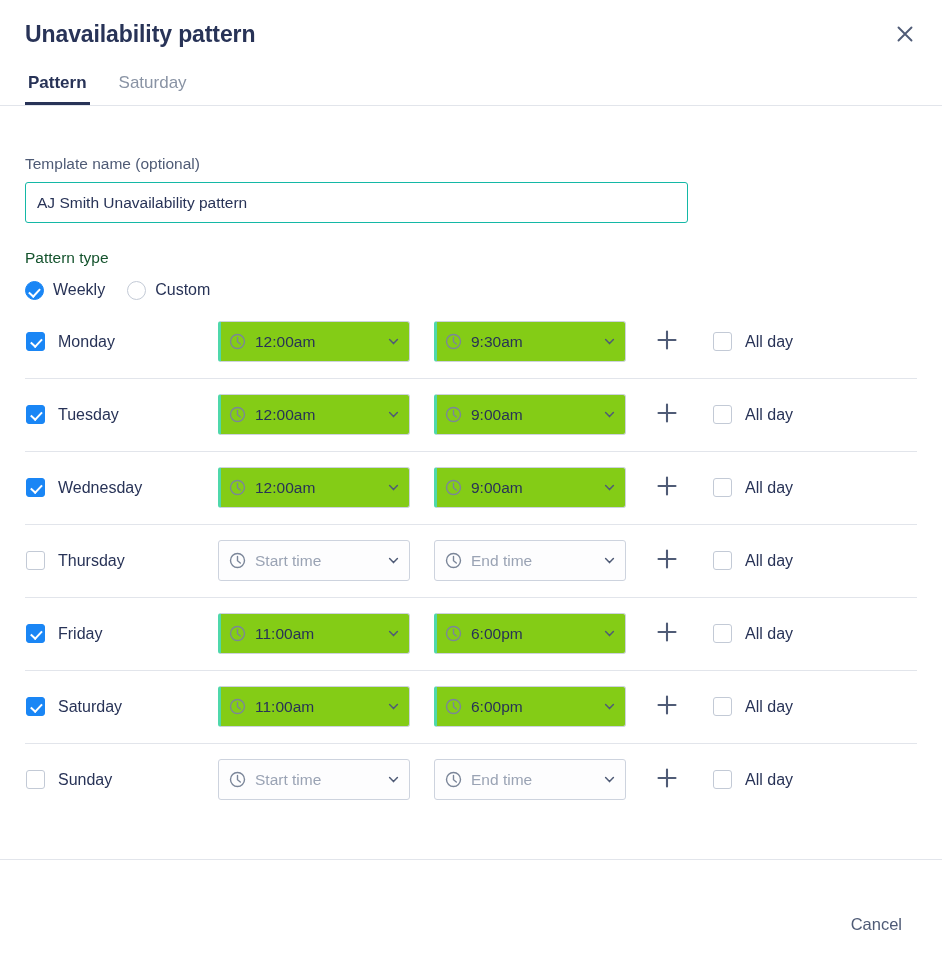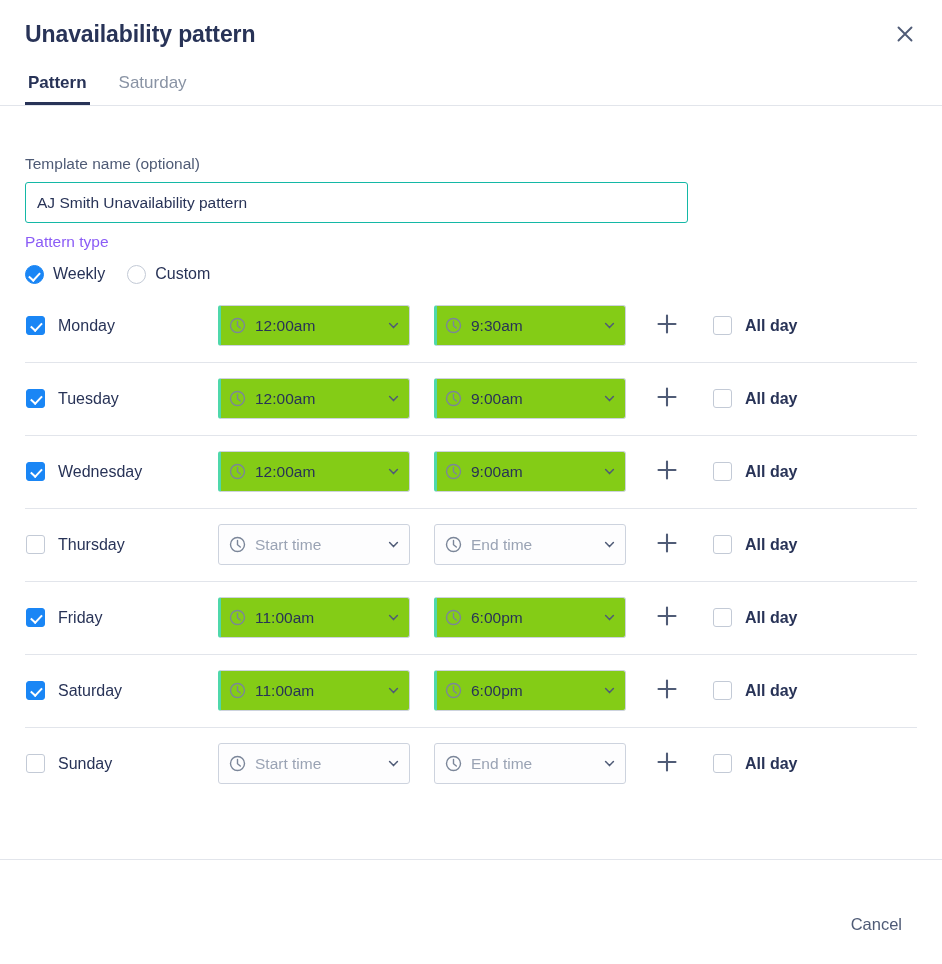--- a/index.html
+++ b/index.html
@@ -107,22 +107,22 @@
     padding: 0 11px;
     font-size: 15.5px;
     color: #283357;
     font-family: inherit;
     background: #ffffff;
     outline: none;
   }
 
   .section-label {
     font-size: 15.5px;
-    color: #8b5cf6;
-    margin-top: 9px;
+    color: #14532d;
+    margin-top: 25px;
     margin-bottom: 10px;
     line-height: 20px;
   }
 
   
   .radio-row {
     display: flex;
     align-items: center;
     gap: 22px;
     height: 24px;
@@ -287,21 +287,20 @@
     cursor: pointer;
     margin-left: 25px;
   }
 
   .allday {
     display: flex;
     align-items: center;
     gap: 13px;
     margin-left: 30px;
     cursor: pointer;
-    font-weight: bold;
   }
   .allday-label {
     font-size: 16px;
     color: #283357;
     line-height: 20px;
     white-space: nowrap;
   }
 
   
   .footer-rule {

